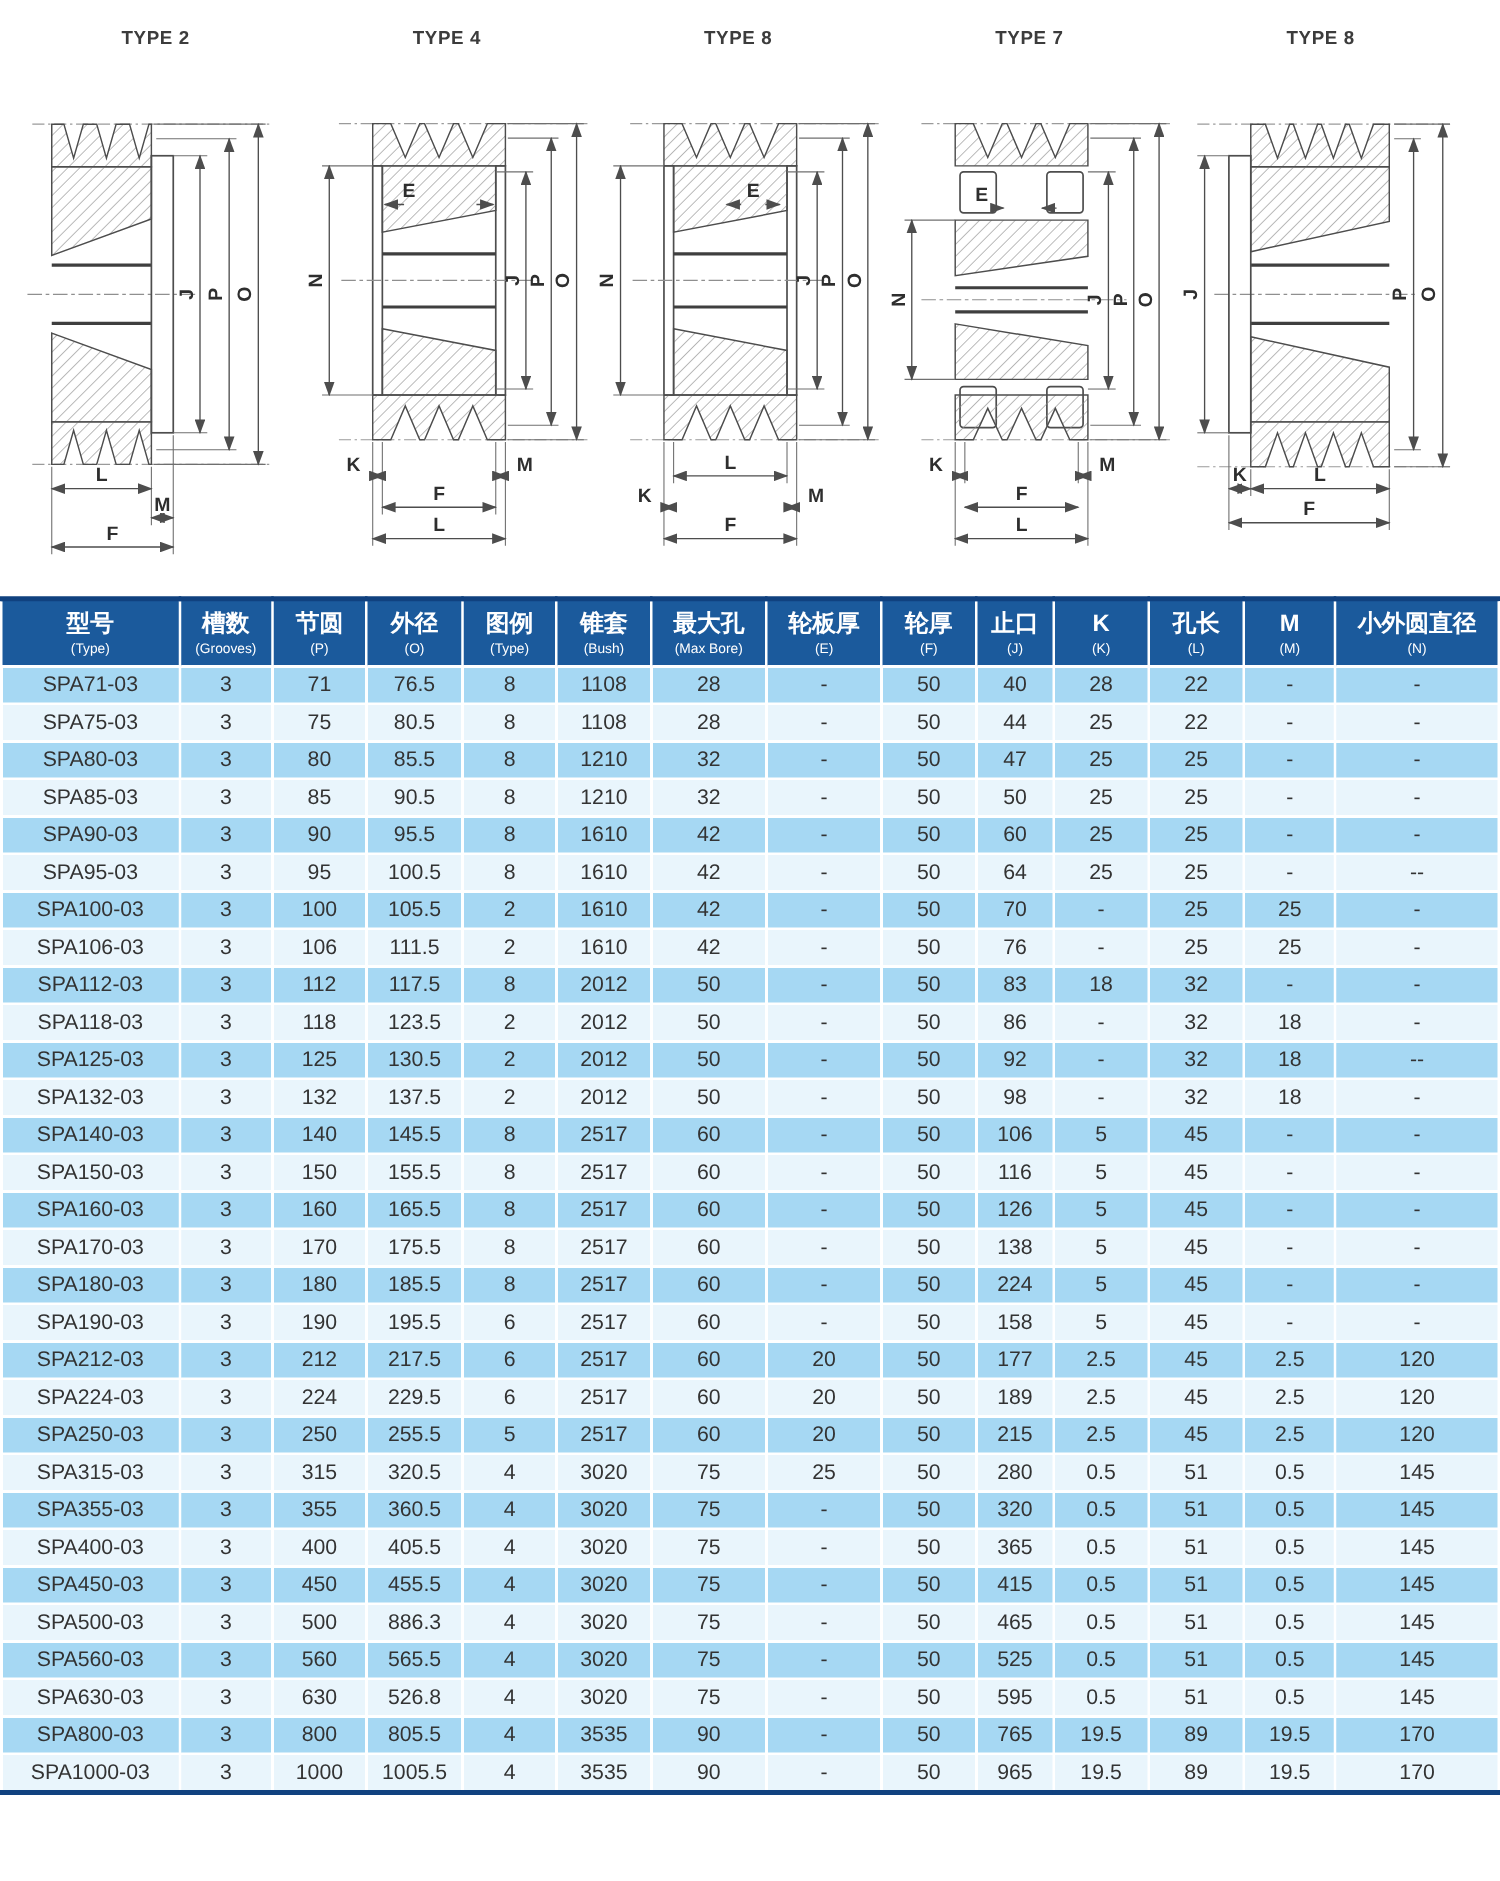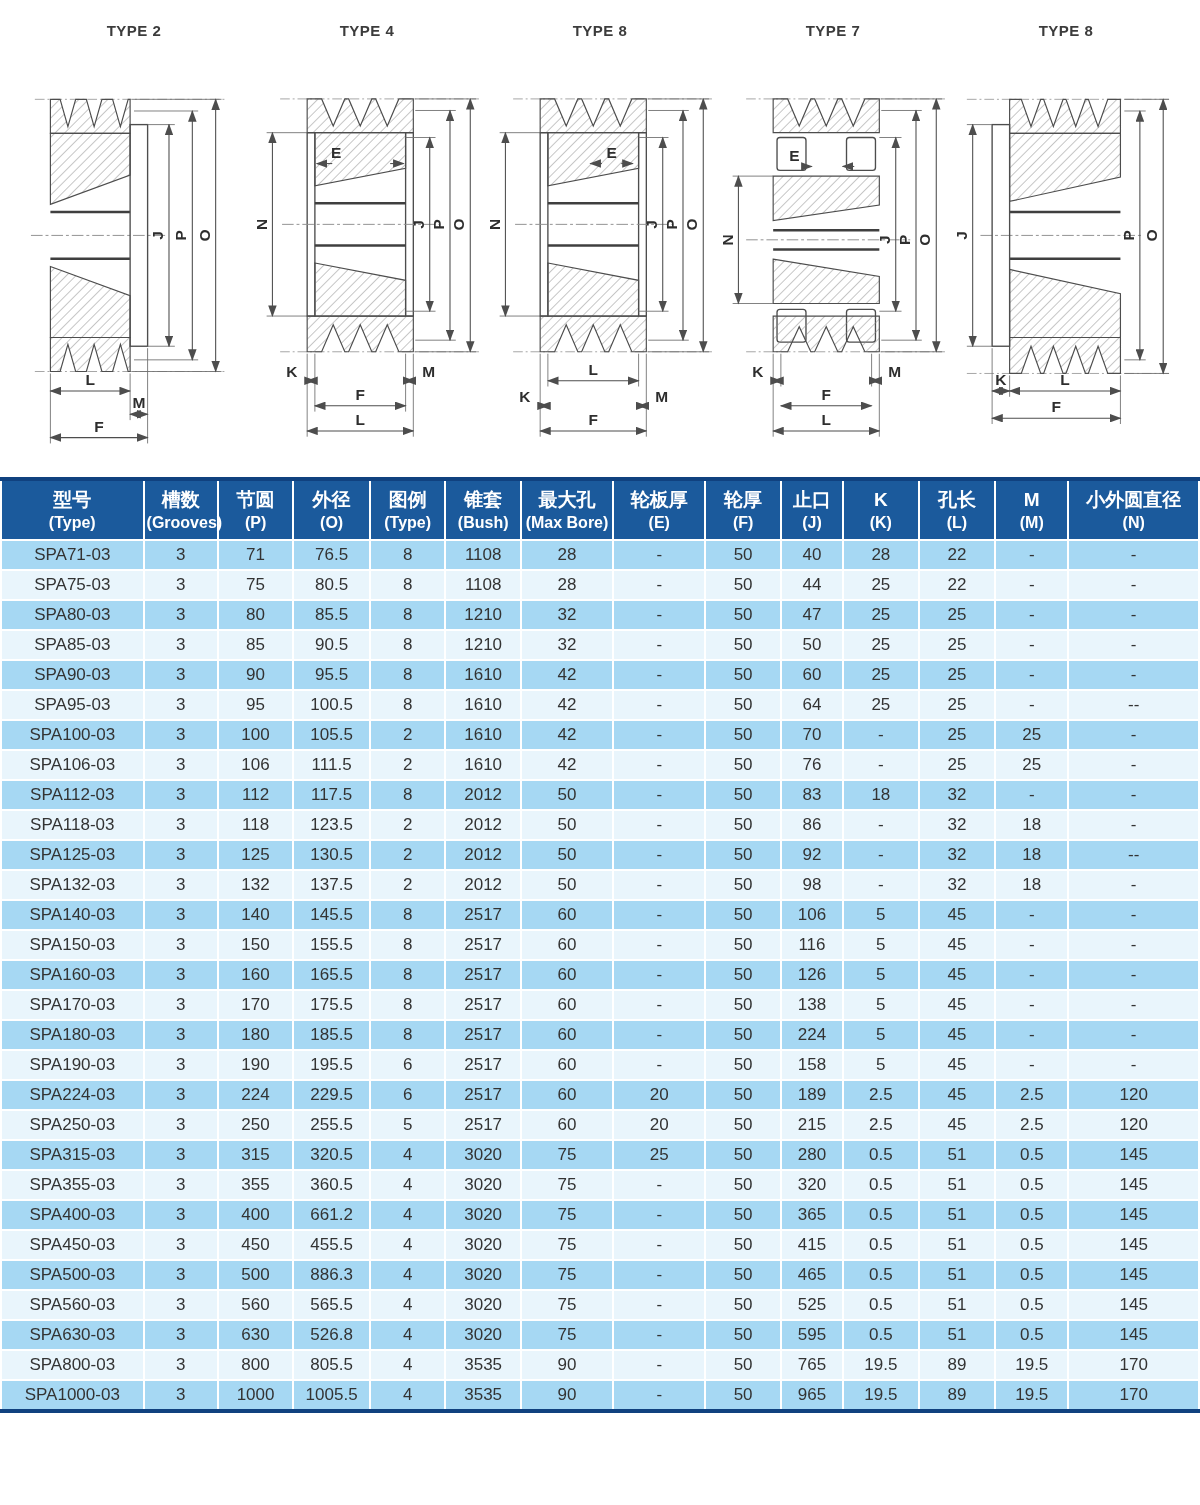--- a/index.html
+++ b/index.html
@@ -1,39 +1,39 @@
 <!DOCTYPE html>
 <html><head>
 <meta charset="utf-8">
 <style>
   html,body{margin:0;padding:0;background:#ffffff;}
   body{width:1200px;font-family:"Liberation Sans","DejaVu Sans",sans-serif;}
   .page{width:1200px;min-height:1505px;background:#fff;}
 
   
-  .diagrams{display:flex;justify-content:center;padding:14px 8px 4px 8px;}
+  .diagrams{display:flex;justify-content:flex-start;padding:14px 8px 4px 8px;}
   .diagram{width:233px;display:flex;flex-direction:column;align-items:center;}
   .diagram-title{font-size:15px;font-weight:700;color:#3c3c3c;letter-spacing:.5px;margin:8px 0 0 0;text-align:center;}
   .diagram svg{display:block;margin-top:2px;}
   .shape{fill:none;stroke:#4d4d4d;stroke-width:1.4;}
   .hatched{stroke:#4d4d4d;stroke-width:1.2;}
   .borel{stroke:#3f3f3f;stroke-width:2.6;}
   .cline{stroke:#8f8f8f;stroke-width:1;stroke-dasharray:12 3 3 3;fill:none;}
   .tipline{stroke:#9a9a9a;stroke-width:.9;stroke-dasharray:10 3 2 3;fill:none;}
   .ext{stroke:#6f6f6f;stroke-width:.9;fill:none;}
   .dim{stroke:#4d4d4d;stroke-width:1.1;fill:none;}
   .dimtxt{font-family:"Liberation Sans","DejaVu Sans",sans-serif;font-size:16px;font-weight:700;fill:#2e2e2e;}
 
   
   .spec-wrap{margin-top:14px;}
   table{width:100%;border-collapse:collapse;table-layout:fixed;
         border-top:4px solid #10417f;border-bottom:4px solid #10417f;}
   th{background:#1b5a9c;color:#ffffff;border:2px solid #ffffff;padding:7px 2px 6px 2px;vertical-align:middle;}
   th .zh{font-size:19px;font-weight:700;line-height:1.3;}
-  th .en{font-size:16px;font-weight:700;line-height:1.25;}
+  th .en{font-size:11px;font-weight:400;line-height:1.25;}
   td{border:2px solid #ffffff;text-align:center;font-size:17px;color:#333333;height:26px;padding:1px 2px;
      white-space:nowrap;overflow:hidden;}
   tbody tr:nth-child(odd) td{background:#a6d8f3;}
   tbody tr:nth-child(even) td{background:#e9f5fc;}
   col.c1{width:11.9%} col.c2{width:6.2%} col.c3{width:6.3%} col.c4{width:6.4%}
   col.c5{width:6.3%} col.c6{width:6.3%} col.c7{width:7.7%} col.c8{width:7.7%}
   col.c9{width:6.3%} col.c10{width:5.2%} col.c11{width:6.3%} col.c12{width:6.4%}
   col.c13{width:6.1%} col.c14{width:10.9%}
 </style>
 </head>
@@ -682,20 +682,36 @@
             <td>60</td>
             <td>-</td>
             <td>50</td>
             <td>158</td>
             <td>5</td>
             <td>45</td>
             <td>-</td>
             <td>-</td>
           </tr>
           <tr>
+            <td>SPA212-03</td>
+            <td>3</td>
+            <td>212</td>
+            <td>217.5</td>
+            <td>6</td>
+            <td>2517</td>
+            <td>60</td>
+            <td>20</td>
+            <td>50</td>
+            <td>177</td>
+            <td>2.5</td>
+            <td>45</td>
+            <td>2.5</td>
+            <td>120</td>
+          </tr>
+          <tr>
             <td>SPA224-03</td>
             <td>3</td>
             <td>224</td>
             <td>229.5</td>
             <td>6</td>
             <td>2517</td>
             <td>60</td>
             <td>20</td>
             <td>50</td>
             <td>189</td>
@@ -749,21 +765,21 @@
             <td>320</td>
             <td>0.5</td>
             <td>51</td>
             <td>0.5</td>
             <td>145</td>
           </tr>
           <tr>
             <td>SPA400-03</td>
             <td>3</td>
             <td>400</td>
-            <td>661.2</td>
+            <td>405.5</td>
             <td>4</td>
             <td>3020</td>
             <td>75</td>
             <td>-</td>
             <td>50</td>
             <td>365</td>
             <td>0.5</td>
             <td>51</td>
             <td>0.5</td>
             <td>145</td>

